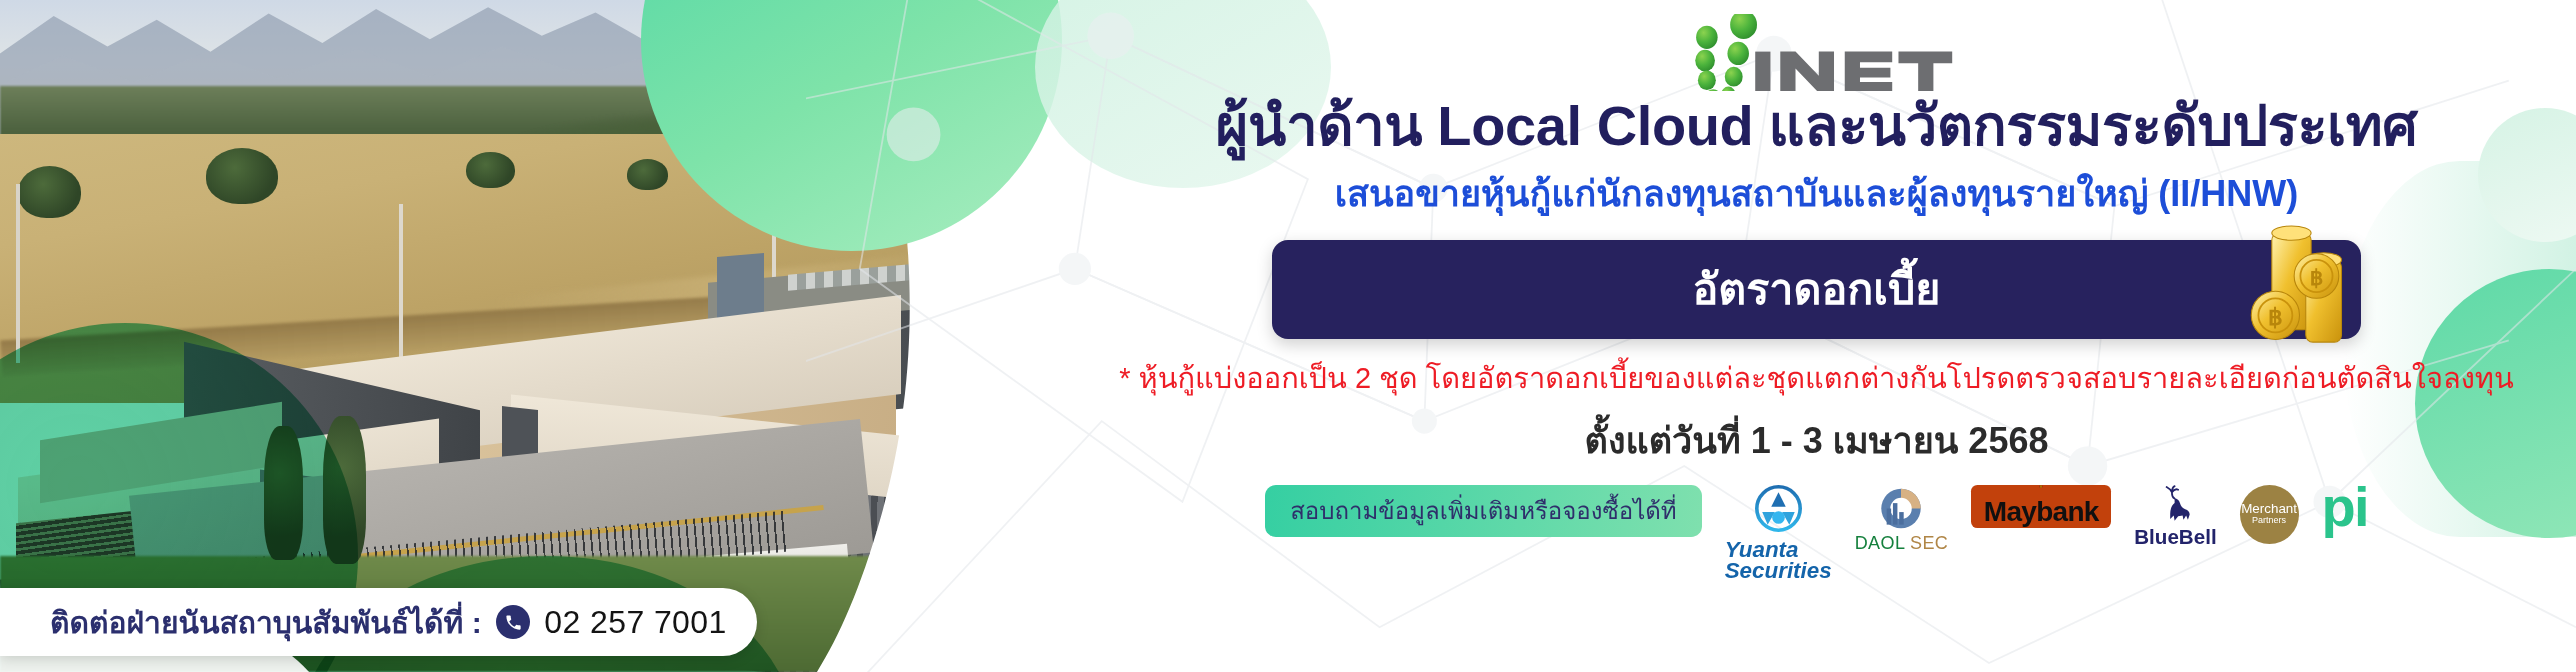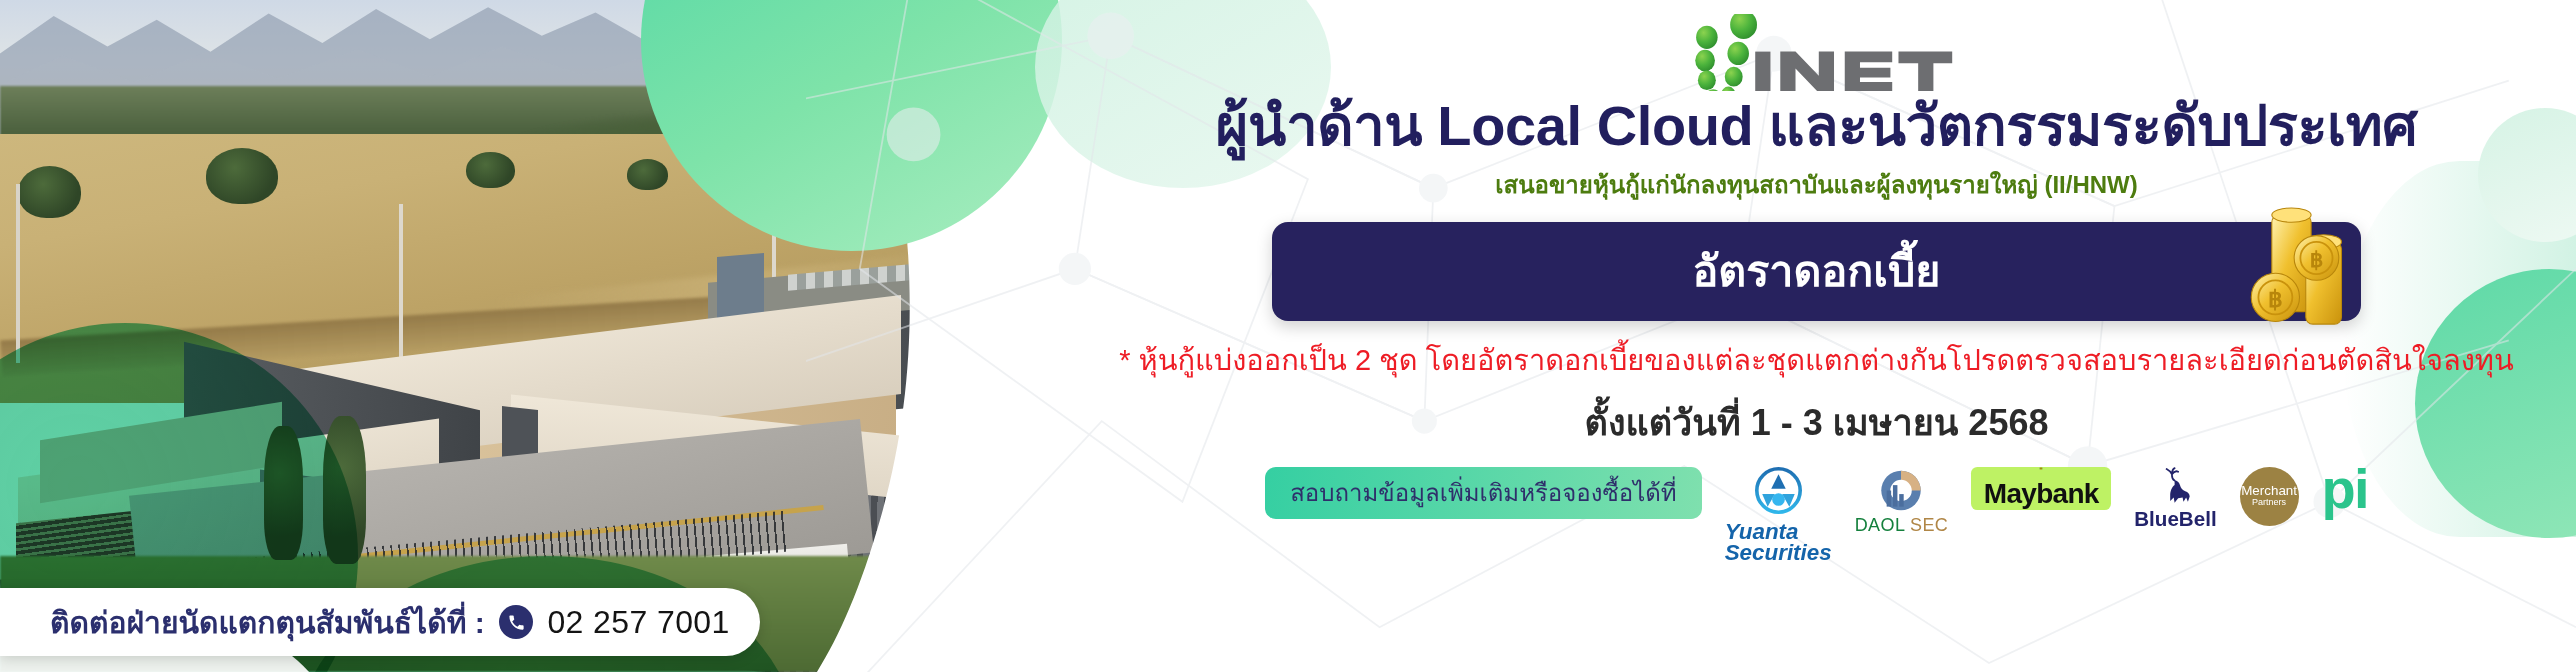--- a/index.html
+++ b/index.html
@@ -185,21 +185,21 @@
   .logo svg{ display:block; }
 
   
   .headline{
     margin-top:3.6px;
     font-size:56px; font-weight:bold; color:#221f5e;
     letter-spacing:-0.4px; white-space:nowrap; line-height:1.12;
   }
   .subhead{
     margin-top:7.2px;
-    font-size:24px; font-weight:bold; color:#4d7c0f;
+    font-size:36px; font-weight:bold; color:#1d4ed8;
     white-space:nowrap;
   }
 
   
   .rate-row{
     position:relative; margin-top:18px; width:1129px;
     display:flex; justify-content:center;
   }
   .rate-bar{
     position:relative;
@@ -243,21 +243,21 @@
   .yuanta-txt{
     font-style:italic; font-weight:bold; color:#1464aa;
     font-size:22.4px; line-height:.96; text-align:left;
   }
   
   .daol{ display:flex; flex-direction:column; align-items:center; gap:1.8px; }
   .daol-txt{ font-size:18px; letter-spacing:0.4px; }
   .daol-txt .a{ color:#15803d; } .daol-txt .b{ color:#b08646; }
   
   .maybank{
-    background:#bef264; border-radius:6.3px; height:43px; padding:0 12.5px;
+    background:#c2410c; border-radius:6.3px; height:43px; padding:0 12.5px;
     display:flex; align-items:center; gap:8px;
   }
   .maybank-txt{ font-size:28px; font-weight:bold; color:#101010; letter-spacing:-0.7px; }
   
   .bluebell{ display:flex; flex-direction:column; align-items:center; gap:4px; }
   .bluebell-txt{ font-size:20.6px; font-weight:bold; color:#23246b; }
   
   .merchant{
     width:59px; height:59px; border-radius:50%;
     background:#9c8243; color:#fff;
@@ -354,21 +354,21 @@
       <circle cx="1080" cy="60" r="20"></circle>
         <circle cx="300" cy="300" r="18"></circle>
       <circle cx="690" cy="470" r="14"></circle>
         <circle cx="1430" cy="520" r="22"></circle>
       <circle cx="120" cy="150" r="30"></circle>
         <circle cx="1700" cy="560" r="18"></circle>
     </g>
   </svg>
 
   <div class="contact-box">
-    <span class="contact-label">ติดต่อฝ่ายนัดแตกตุนสัมพันธ์ได้ที่ :</span>
+    <span class="contact-label">ติดต่อฝ่ายนันสถาบุนสัมพันธ์ได้ที่ :</span>
     <span class="phone-ico">
       <svg viewBox="0 0 24 24">
           <path d="M6.6 10.8c1.5 2.9 3.7 5.1 6.6 6.6l2.2-2.2c.3-.3.7-.4 1-.2 1.2.4 2.4.6 3.6.6.6 0 1 .4 1 1V20c0 .6-.4 1-1 1C10.6 21 3 13.4 3 4c0-.6.4-1 1-1h3.5c.6 0 1 .4 1 1 0 1.3.2 2.5.6 3.6.1.4 0 .8-.2 1l-2.3 2.2z"></path>
         </svg>
     </span>
     <span class="contact-phone">02 257 7001</span>
   </div>
 
   <div class="content">
 

